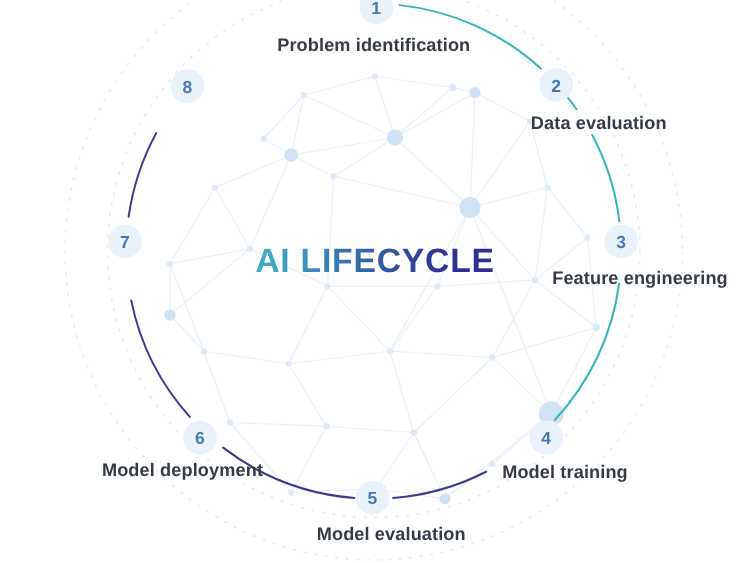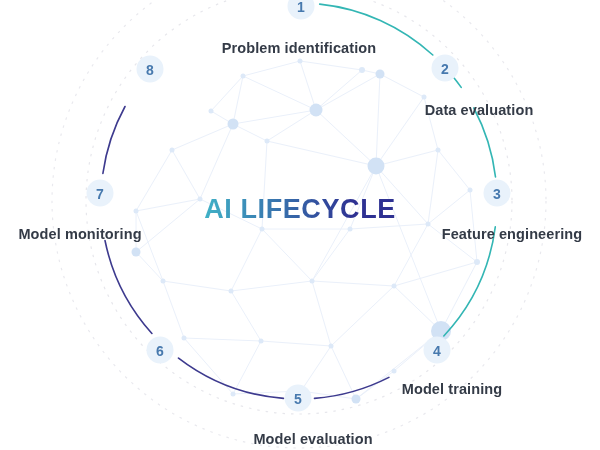--- a/index.html
+++ b/index.html
@@ -11,21 +11,21 @@
   .badge{
     position:absolute;width:27px;height:27px;border-radius:50%;
     background:var(--badge-bg,#e9f2fb);
     display:flex;align-items:center;justify-content:center;
     font-size:14px;font-weight:600;color:var(--num,#4779ae);
     transform:translate(-50%,-50%);z-index:3;
   }
   .stage-label{
     position:absolute;white-space:nowrap;transform:translate(-50%,-50%);
     font-size:14.5px;font-weight:600;color:var(--label,#343b47);
-    letter-spacing:0.1px;z-index:3;margin-top:11px;
+    letter-spacing:0.1px;z-index:3;
   }
   .title{
     position:absolute;left:300px;top:209px;transform:translate(-50%,-50%);
     font-size:27px;font-weight:700;letter-spacing:0.6px;white-space:nowrap;
     color:#2e3192;z-index:2;
   }
   @supports ((background-clip:text) or (-webkit-background-clip:text)){
     .title{
       background:linear-gradient(90deg,var(--tg1,#41b2c7) 0%,var(--tg2,#2e3192) 78%);
       -webkit-background-clip:text;background-clip:text;
@@ -191,15 +191,15 @@
     </div>
   <div class="badge b8">
       <span>8</span>
     </div>
 
   <div class="stage-label l1">Problem identification</div>
   <div class="stage-label l2">Data evaluation</div>
   <div class="stage-label l4">Model training</div>
   <div class="stage-label l3">Feature engineering</div>
   <div class="stage-label l5">Model evaluation</div>
-  <div class="stage-label l7">Model monitoring</div>
+  <div class="stage-label l6">Model deployment</div>
 
 </div>
 
 </body></html>

